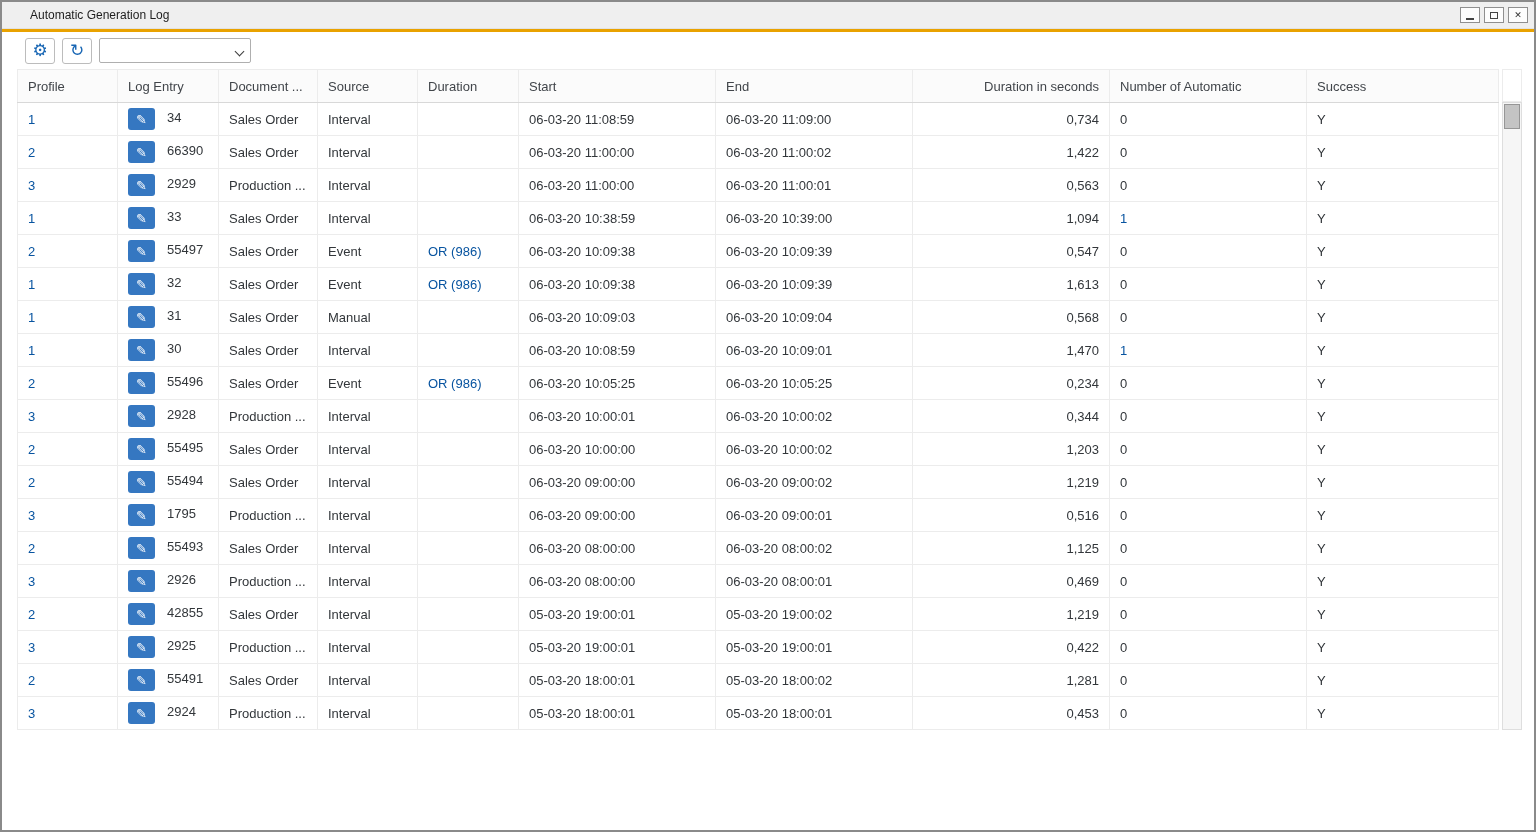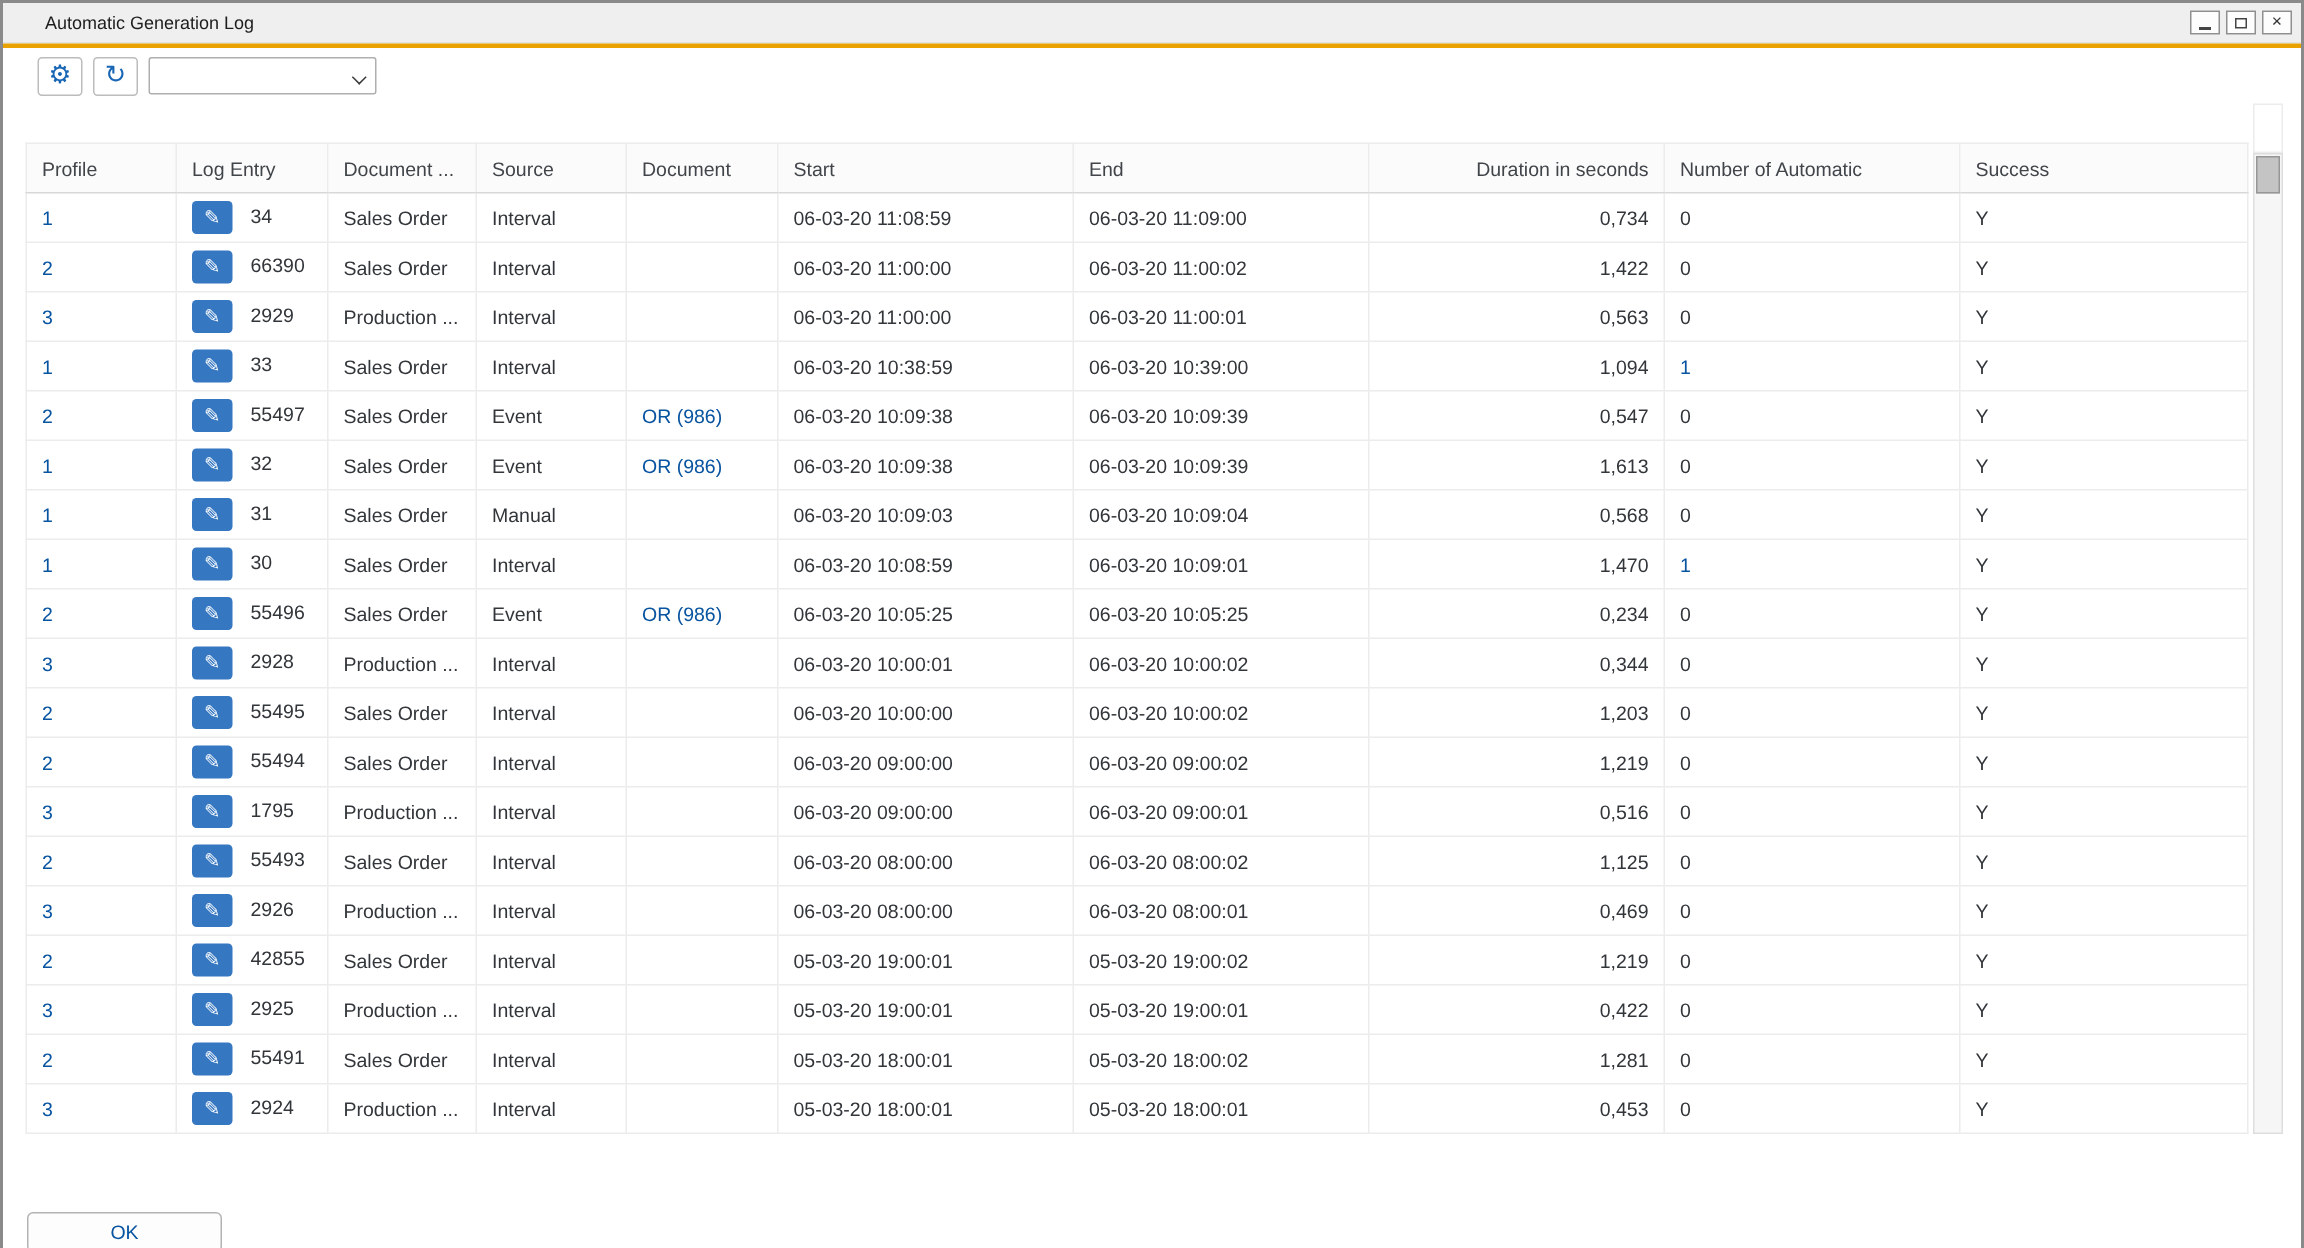--- a/index.html
+++ b/index.html
@@ -78,21 +78,20 @@
   .table-zone {
     flex: 0 0 auto;
     display: flex; align-items: stretch;
     padding: 0 12px 0 15px;
   }
   table.grid {
     table-layout: fixed;
     border-collapse: collapse;
     width: 1486px;
     background: #fff;
-    margin-top: 26px;
   }
   .col-profile  { width: 100px; }
   .col-log_entry{ width: 101px; }
   .col-doc_type { width: 99px; }
   .col-source   { width: 100px; }
   .col-document { width: 101px; }
   .col-start    { width: 197px; }
   .col-end      { width: 197px; }
   .col-duration { width: 197px; }
   .col-picklists{ width: 197px; }
@@ -207,21 +206,21 @@
           <col class="col-duration">
           <col class="col-picklists">
           <col class="col-success">
         </colgroup>
       <thead>
         <tr>
             <th>Profile</th>
             <th>Log Entry</th>
             <th>Document ...</th>
             <th>Source</th>
-            <th>Document</th>
+            <th>Duration</th>
             <th>Start</th>
             <th>End</th>
             <th class="num">Duration in seconds</th>
             <th>Number of Automatic</th>
             <th>Success</th>
           </tr>
       </thead>
       <tbody>
           <tr>
     <td><span class="link">1</span></td>
@@ -530,17 +529,14 @@
         </tbody>
     </table>
     <div class="scroll-col">
       <div class="scroll-header"></div>
       <div class="scroll-track">
         <div class="scroll-thumb"></div>
       </div>
     </div>
   </div>
 
-  <div class="footer">
-    <button class="ok-btn">OK</button>
-  </div>
 
 </div>
 
 </body></html>

